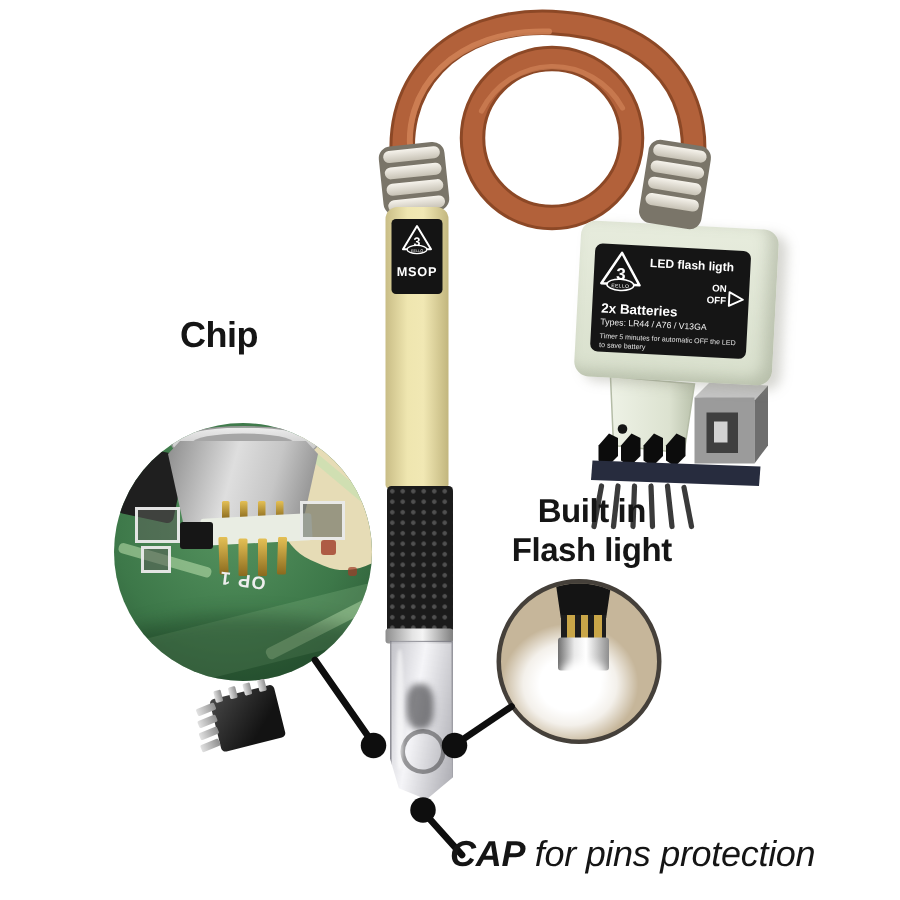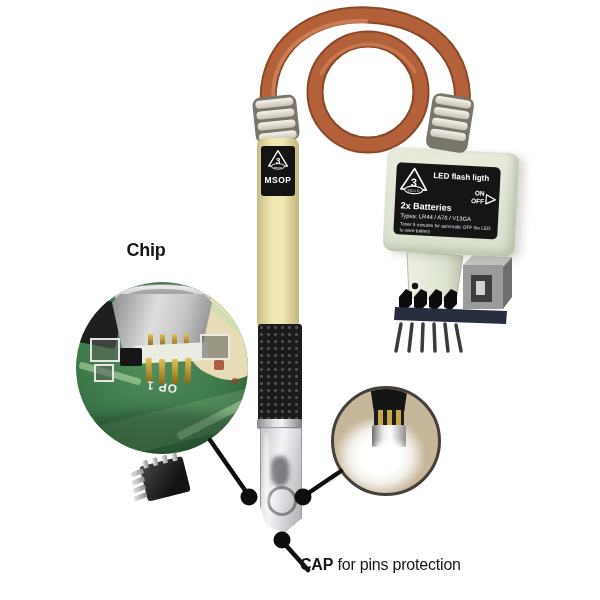--- a/index.html
+++ b/index.html
@@ -2,23 +2,23 @@
 <html><head>
 <meta charset="utf-8">
 <style>
   html,body{margin:0;padding:0;background:#fff;}
   .stage{position:relative;width:600px;height:600px;background:#ffffff;overflow:hidden;
          font-family:"Liberation Sans", sans-serif;color:#111;}
   .abs{position:absolute;}
 
   
   .callout{position:absolute;font-weight:600;color:#151515;text-align:center;line-height:1.16;letter-spacing:-0.3px;}
-  .callout-left{left:56px;top:240px;width:180px;font-size:18px;}
+  .callout-left{left:56px;top:210px;width:180px;font-size:24px;}
   .callout-right{left:312px;top:328px;width:165px;font-size:22px;}
-  .callout-bottom{left:300px;top:556px;font-size:16px;white-space:nowrap;font-weight:500;letter-spacing:-0.2px;}
+  .callout-bottom{left:300px;top:556px;font-size:24px;white-space:nowrap;font-weight:500;letter-spacing:-0.2px;font-style:italic;}
   .callout-bottom .em{font-weight:800;}
 
   
   .relief{overflow:hidden;border-radius:8px;background:#7a7569;}
   .relief-bar{height:8px;margin:3px 3px;background:linear-gradient(#f6f3ec,#c7c2b5);border-radius:4px;}
   .pen-body{left:257px;top:138px;width:42px;height:188px;border-radius:8px 8px 3px 3px;
             background:linear-gradient(90deg,#c9bd86,#efe6b0 35%,#f1e8b4 60%,#c2b67e);}
   .pen-label{left:261px;top:146px;width:34px;height:50px;background:#141414;border-radius:3px;text-align:center;}
   .pen-model{color:#fff;font-size:8.5px;font-weight:bold;letter-spacing:.5px;margin-top:1px;}
   .grip{left:258px;top:324px;width:44px;height:98px;background-color:#1b1b1b;
@@ -233,17 +233,21 @@
     <g fill="#0e0e0e">
       <circle cx="249" cy="497" r="8.5"></circle>
       <circle cx="303" cy="497" r="8.5"></circle>
       <circle cx="282" cy="540" r="8.5"></circle>
     </g>
   </svg>
 
   <div class="callout callout-left" style="z-index:7;">
     <div>Chip</div>
   </div>
+  <div class="callout callout-right" style="z-index:7;">
+    <div>Built in</div>
+    <div>Flash light</div>
+  </div>
   <div class="callout callout-bottom" style="z-index:7;">
     <span class="em">CAP</span><span> for pins protection</span>
   </div>
 
 </div>
 
 </body></html>

